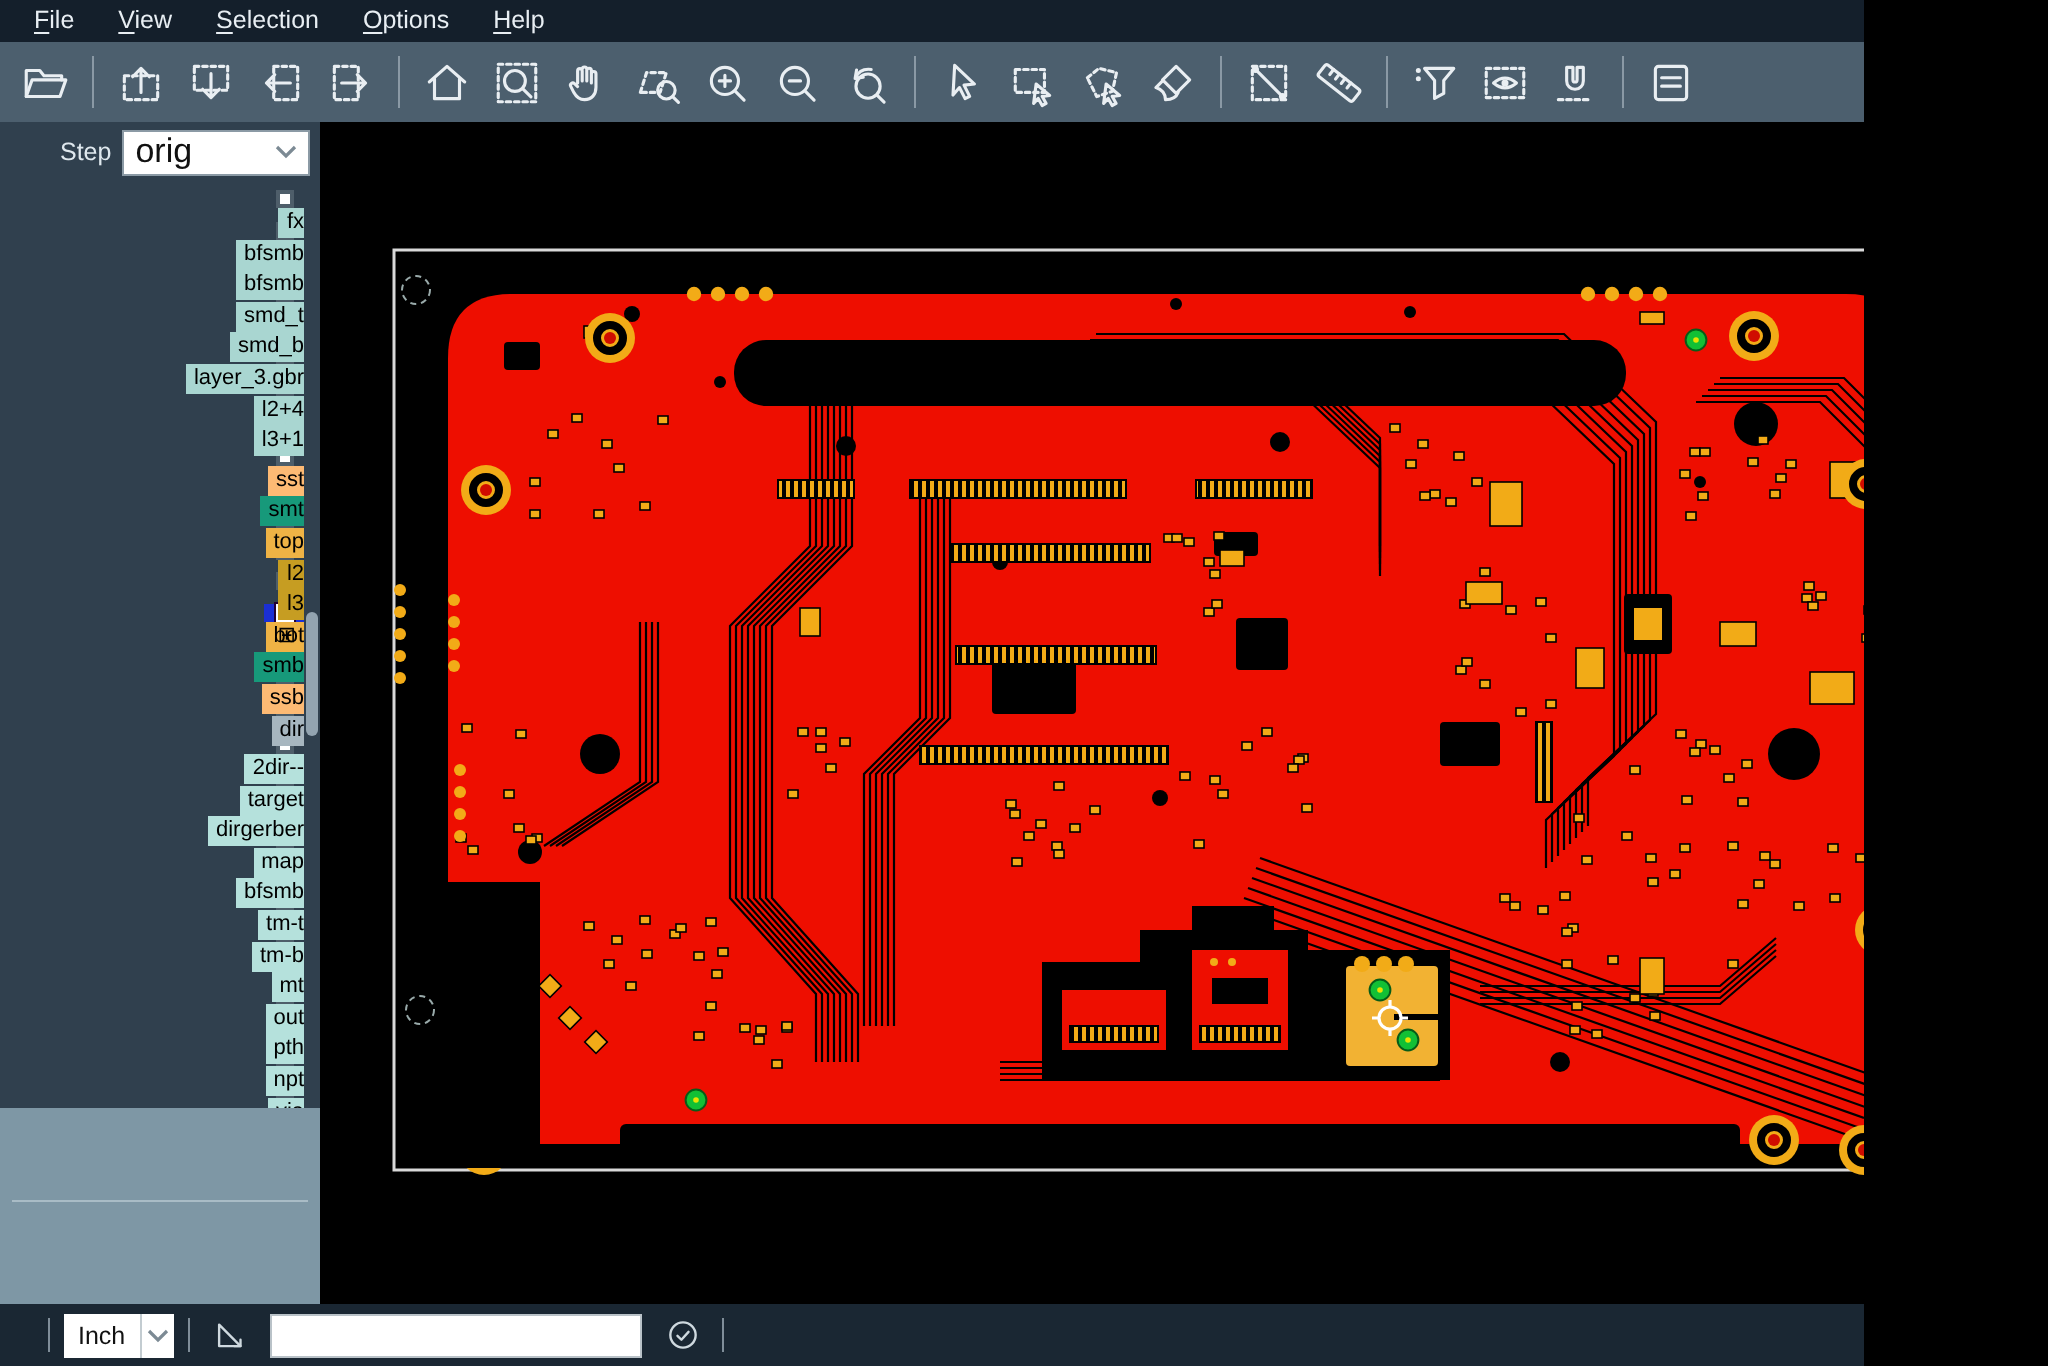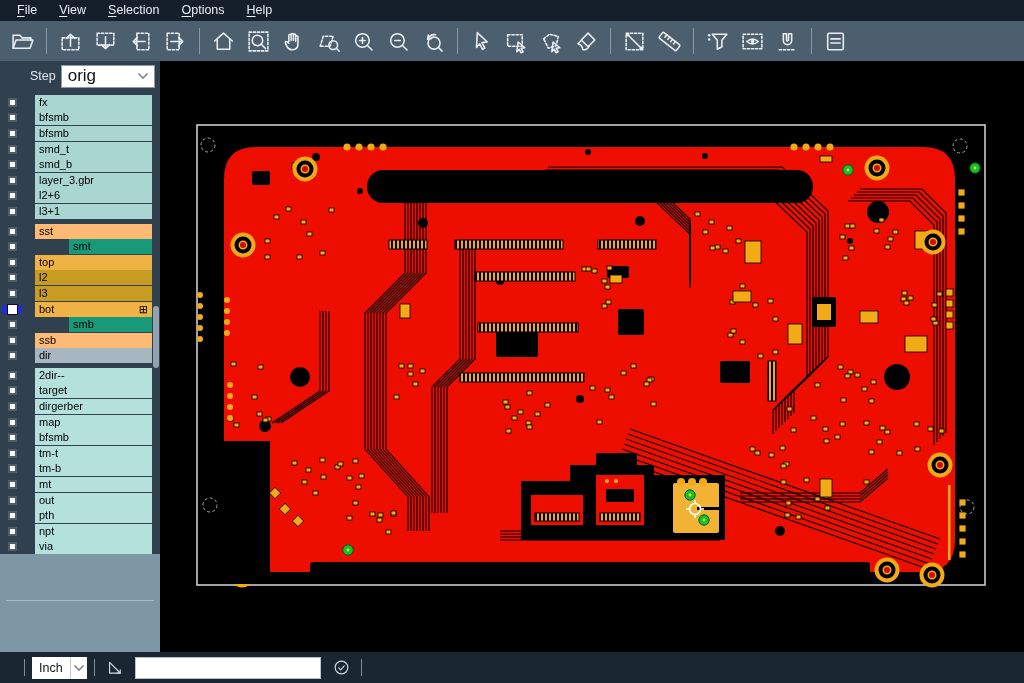--- a/index.html
+++ b/index.html
@@ -1,18 +1,18 @@
 <!DOCTYPE html>
 <html style="--menubar-bg: #141f2b; --toolbar-bg: #4c5f6e; --sidebar-bg: #30404e; --panel-bg: #7e97a5; --statusbar-bg: #1a2733; --pcb-red: #ee0e00; --pad-yellow: #f2ab17; --row-cyan: #a9d6d1; --row-cyan2: #b5e1dc; --row-teal: #17997a; --row-amber: #efb345; --row-gold: #c69d22; --row-gray: #a7b6bf; --sel-blue: #1b2fd4;"><head>
 <meta charset="utf-8">
 <style>
   * { margin:0; padding:0; box-sizing:border-box; }
   html,body { width:1024px; height:683px; overflow:hidden; background:#000; }
   body { font-family:"Liberation Sans", sans-serif; }
-  .app { width:1024px; height:683px; display:flex; flex-direction:column; background:var(--statusbar-bg); }
+  .app { width:932px; height:683px; display:flex; flex-direction:column; background:var(--statusbar-bg); }
 
   
   .menubar { height:21px; background:var(--menubar-bg); display:flex; align-items:center; padding-left:6px; flex:none; }
   .menu-item { color:#e8eef3; font-size:12.5px; padding:1px 11px 3px 11px; cursor:default; }
   .menu-item u { text-decoration:underline; text-underline-offset:2px; }
 
   
   .toolbar { height:40px; background:var(--toolbar-bg); display:flex; align-items:center; padding-left:5px; flex:none; }
   .tool-btn { width:35px; height:34px; background:none; border:none; display:flex; align-items:center; justify-content:center; color:#e9eef2; }
   .tool-btn svg { width:25px; height:25px; stroke:#e9eef2; fill:none; stroke-width:1.5; stroke-linecap:round; stroke-linejoin:round; }
@@ -24,21 +24,21 @@
   .main { flex:1; display:flex; min-height:0; }
   .sidebar { width:160px; background:var(--sidebar-bg); display:flex; flex-direction:column; flex:none; position:relative; }
   .step-row { height:30px; display:flex; align-items:center; padding:0 5px 0 4px; gap:5px; flex:none; }
   .step-label { color:#dfe8ee; font-size:12.5px; flex:none;margin-left:26px; }
   .step-select { flex:1; height:23px; background:#fff; border:1px solid #8b9aa5; display:flex; align-items:center; font-size:17px; color:#111; padding-left:6px; position:relative; }
   .step-select .chev { position:absolute; right:2px; top:2px; bottom:2px; width:18px; display:flex; align-items:center; justify-content:center; }
   .chev svg { width:12px; height:8px; stroke:#7c8a94; fill:none; stroke-width:1.6; }
 
   .layers { padding:4px 8px 0 2px; display:flex; flex-direction:column; gap:5px; flex:none; }
   .layer-group { display:flex; flex-direction:column; gap:1px; }
-  .layer-row { display:flex; height:14.6px; align-items:center; }
+  .layer-row { display:flex; height:14.6px; align-items:flex-end;flex-direction:column; }
   .cb-cell { width:20px; display:flex; align-items:center; justify-content:center; flex:none; }
   .cb-cell.sel { background:var(--sel-blue); }
   .cb { width:9px; height:9px; background:#fff; border:2px solid #4e5e6a; }
   .cb-cell.sel .cb { border-color:#fff; background:#fff; outline:1px solid #203; }
   .swatch { width:13px; flex:none; }
   .lbl { flex:1; font-size:11px; color:#000; line-height:15px; padding-left:4px; position:relative; white-space:nowrap; }
   .lbl.cyan  { background:var(--row-cyan); }
   .lbl.cyan2 { background:var(--row-cyan2); }
   .lbl.white { background:#fdba74; }
   .lbl.teal  { background:var(--row-teal);margin-left:34px; }
@@ -288,21 +288,21 @@
                 <span class="cb"></span>
               </span>
               <span class="swatch"></span>
               <span class="lbl cyan">layer_3.gbr</span>
             </div>
             <div class="layer-row">
               <span class="cb-cell">
                 <span class="cb"></span>
               </span>
               <span class="swatch"></span>
-              <span class="lbl cyan">l2+6</span>
+              <span class="lbl cyan">l2+4</span>
             </div>
             <div class="layer-row">
               <span class="cb-cell">
                 <span class="cb"></span>
               </span>
               <span class="swatch"></span>
               <span class="lbl cyan">l3+1</span>
             </div>
           </div>
           <div class="layer-group">

